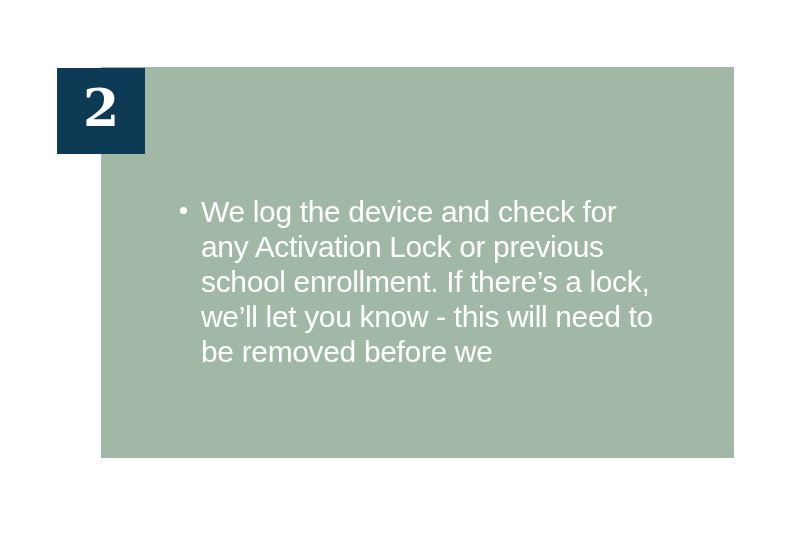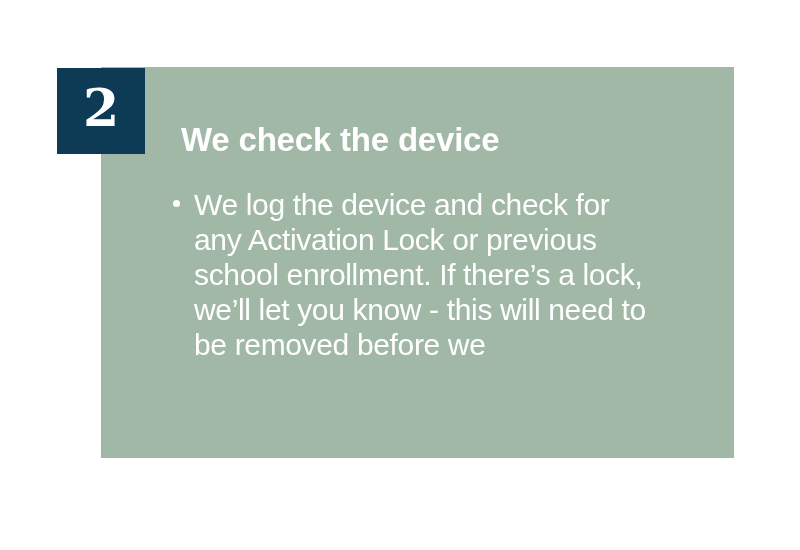--- a/index.html
+++ b/index.html
@@ -70,21 +70,21 @@
     white-space: nowrap;
   }
 
   
   #body-list {
     position: absolute;
     left: 168px;
     top: 183px;
     width: 480px;
     z-index: 2;
-    margin: 4px;
+    margin: 11px;
     padding: 0;
     list-style: none;
   }
   #body-list .bullet-item {
     position: relative;
     padding-left: 22px;
     font-size: 30px;
     line-height: 35px;
     font-weight: 400;
     color: #ffffff;
@@ -104,21 +104,20 @@
 <body>
 
 <div id="slide">
 
   <div id="panel"></div>
 
   <div id="badge">
     <span class="num">2</span>
   </div>
 
-  <div id="heading">We check the device</div>
 
   <ul id="body-list">
     <li class="bullet-item">
       <span class="dot"></span>
       <span>We log the device and check for any Activation Lock or previous school enrollment. If there’s a lock, we’ll let you know - this will need to be removed before we</span>
     </li>
   </ul>
 
 </div>
 

